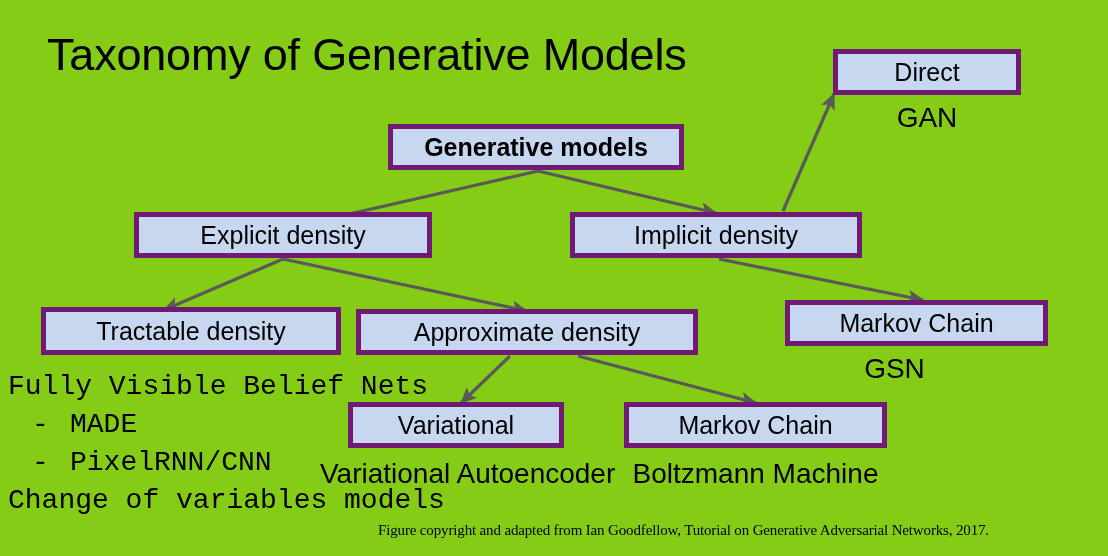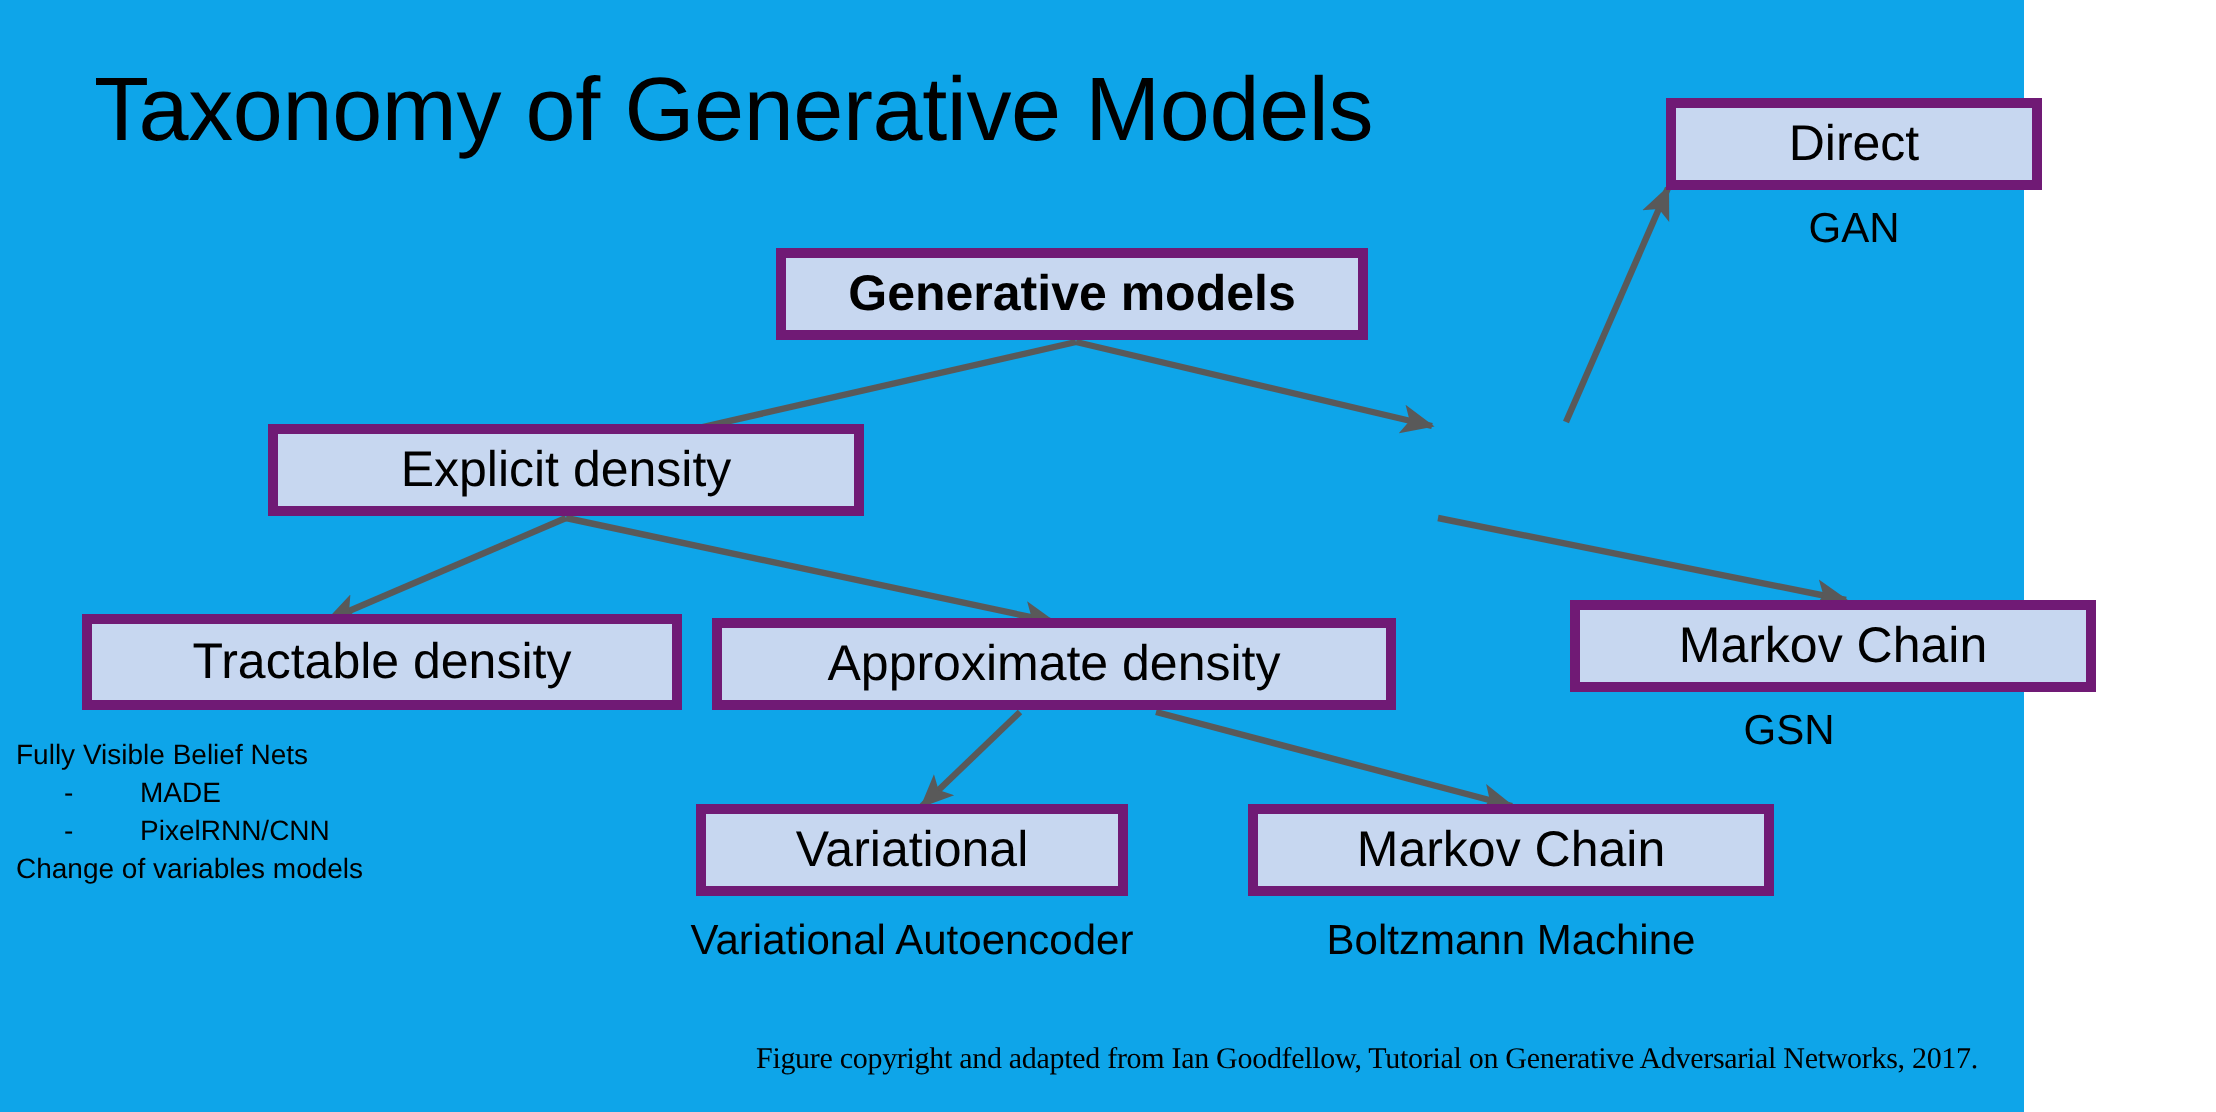--- a/index.html
+++ b/index.html
@@ -10,23 +10,23 @@
   }
   body {
     width: 1108px;
     height: 556px;
     overflow: hidden;
     font-family: "Liberation Sans", sans-serif;
     color: #000000;
   }
   #slide {
     position: relative;
-    width: 1012px;
+    width: 1108px;
     height: 556px;
-    background: #0ea5e9;
+    background: #84cc16;
   }
 
   
   #title {
     position: absolute;
     left: 47px;
     top: 31px;
     font-family: "Liberation Sans", sans-serif;
     font-size: 45px;
     font-weight: 400;
@@ -58,34 +58,34 @@
     font-weight: 400;
     color: #000000;
     white-space: nowrap;
     line-height: 1;
   }
   .node.bold { font-weight: 700; }
 
   .caption {
     position: absolute;
     font-family: "Liberation Sans", sans-serif;
-    font-size: 21px;
+    font-size: 28px;
     color: #000000;
     white-space: nowrap;
     text-align: center;
     line-height: 1;
   }
 
   
   #left-list {
     position: absolute;
     left: 8px;
     top: 368px;
-    font-family: Liberation Sans, sans-serif;
-    font-size: 14px;
+    font-family: Liberation Mono, monospace;
+    font-size: 28px;
     color: #000000;
     line-height: 1.36;
     white-space: nowrap;
   }
   #left-list .sub {
     padding-left: 24px;
   }
   #left-list .dash {
     display: inline-block;
     width: 38px;
@@ -133,20 +133,21 @@
       <path d="M 510 356 L 461 403"></path>
 
       <path d="M 578 356 L 756 403"></path>
     </g>
   </svg>
 
   <div class="node bold" style="left:388px; top:124px; width:296px; height:46px;">Generative models</div>
 
   <div class="node" style="left:134px; top:212px; width:298px; height:46px;">Explicit density</div>
 
+  <div class="node" style="left:570px; top:212px; width:292px; height:46px;">Implicit density</div>
 
   <div class="node" style="left:833px; top:49px; width:188px; height:46px;">Direct</div>
   <div class="caption" style="left:833px; top:104px; width:188px;">GAN</div>
 
   <div class="node" style="left:5px; top:307px; width:300px; height:48px;margin-left:36px;">Tractable density</div>
 
   <div class="node" style="left:356px; top:309px; width:342px; height:46px;">Approximate density</div>
 
   <div class="node" style="left:785px; top:300px; width:263px; height:46px;">Markov Chain</div>
   <div class="caption" style="left:763px; top:355px; width:263px;">GSN</div>

